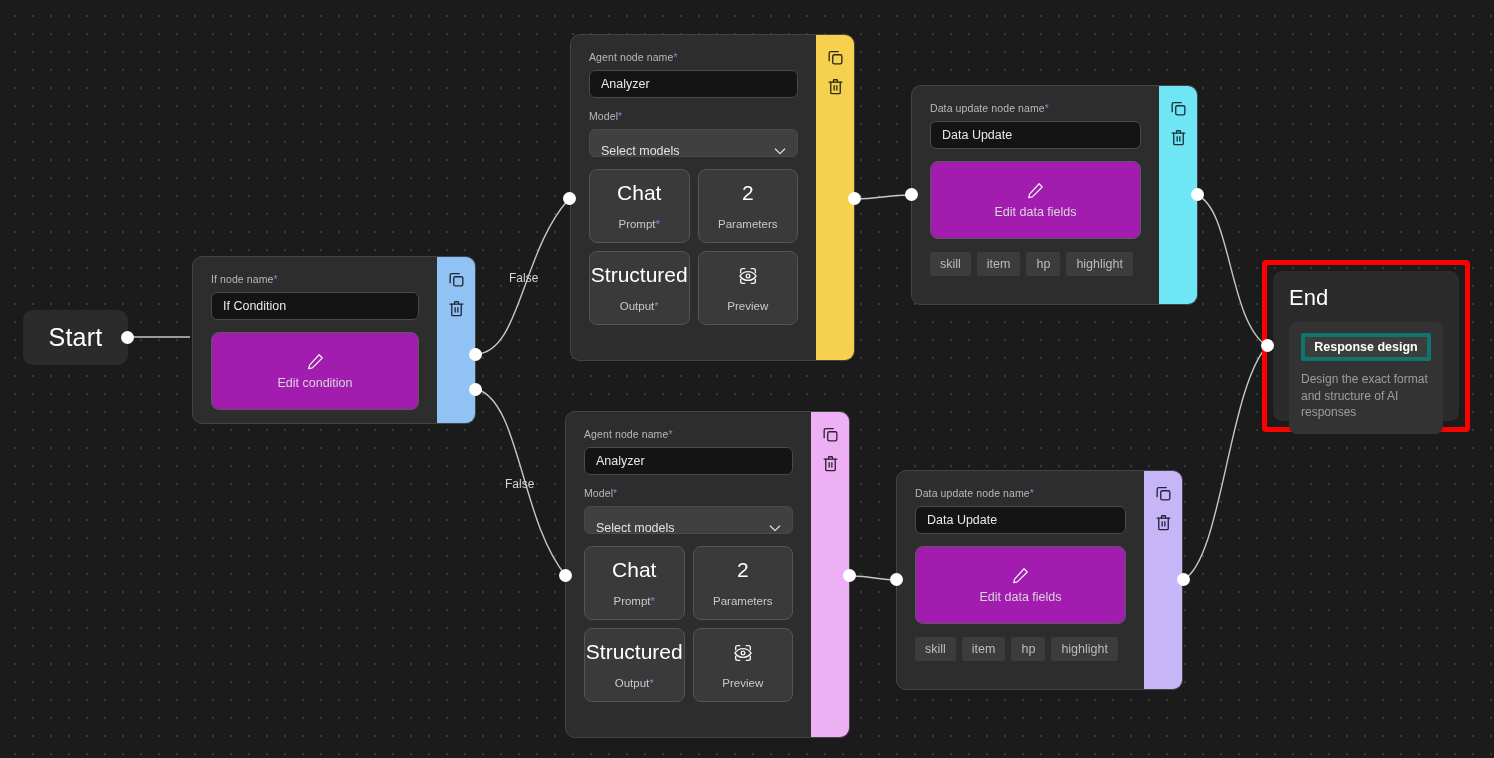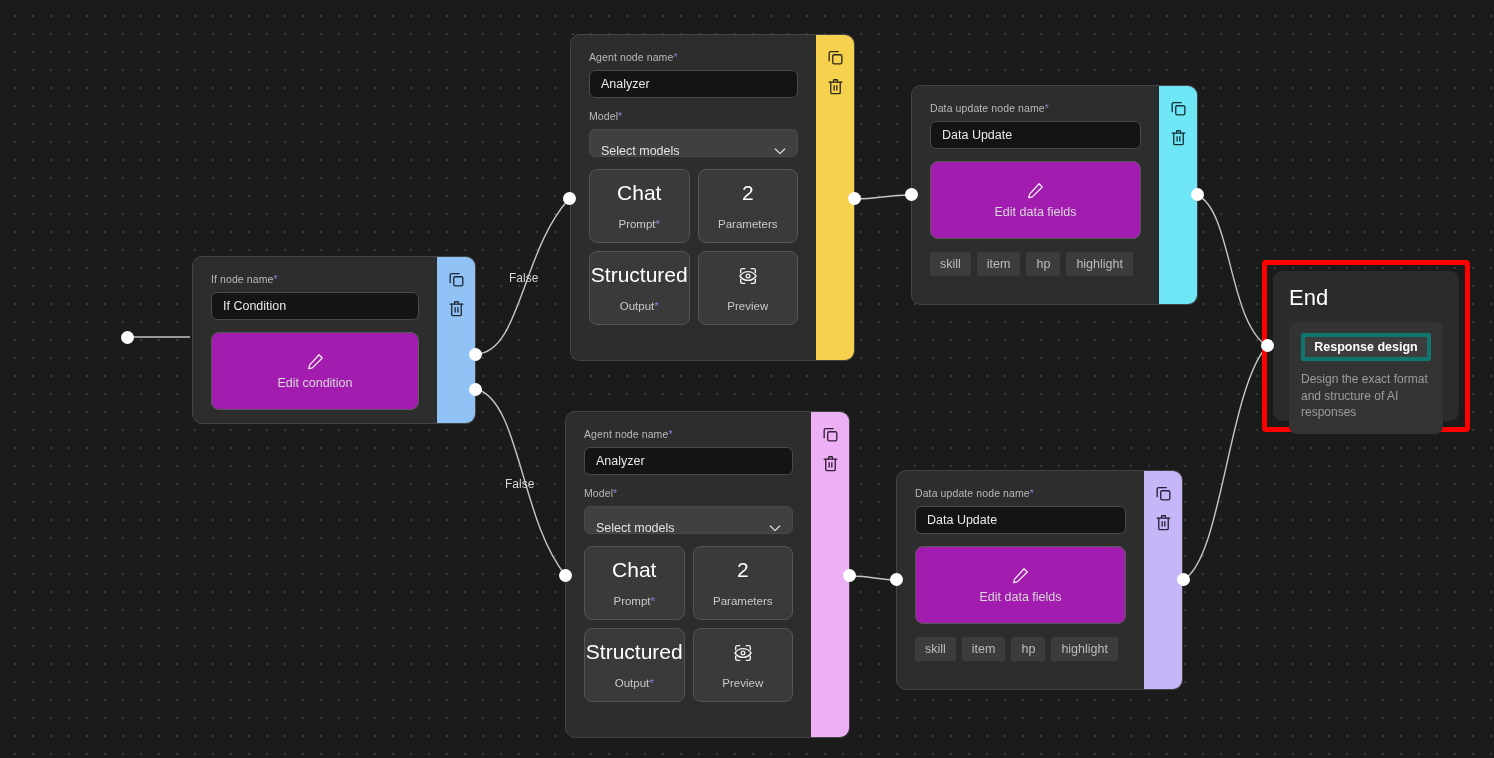--- a/index.html
+++ b/index.html
@@ -188,20 +188,23 @@
     <path d="M 850 576 C 874 576 878 580 896 580" stroke="#c6c6c6" stroke-width="1.4" fill="none"></path>
 
     <path d="M 1197 195 C 1232 210 1228 320 1267 346" stroke="#c6c6c6" stroke-width="1.4" fill="none"></path>
 
     <path d="M 1183 580 C 1222 560 1228 390 1267 346" stroke="#c6c6c6" stroke-width="1.4" fill="none"></path>
   </svg>
 
   <div class="edge-label" style="left:509px; top:271px;">False</div>
   <div class="edge-label" style="left:505px; top:477px;">False</div>
 
+  <div class="node start-node" style="left:23px; top:310px; width:105px; height:55px;">
+    <span class="start-label">Start</span>
+  </div>
   <div class="port" style="left:121px; top:331px;"></div>
 
   <div class="node card" style="left:192px; top:256px; width:284px; height:168px;">
     <div class="card-body">
       <div class="field-label">
         <span>If node name</span><span class="req">*</span>
       </div>
       <div class="text-input">
         <span>If Condition</span>
       </div>

